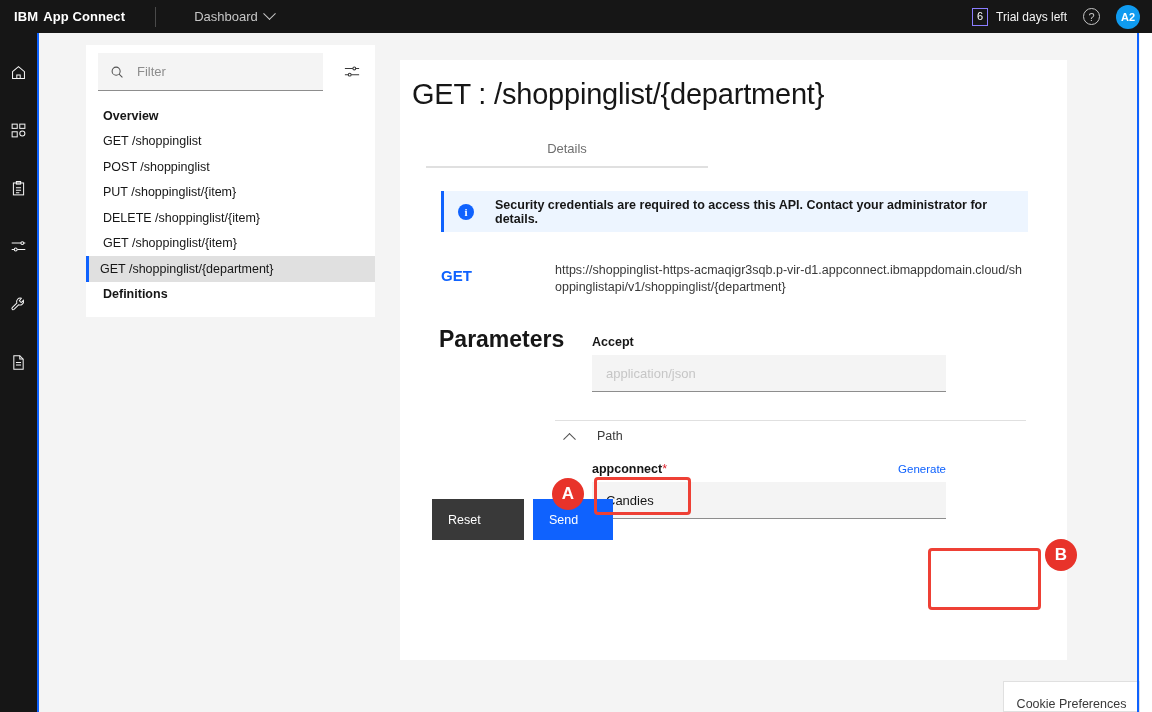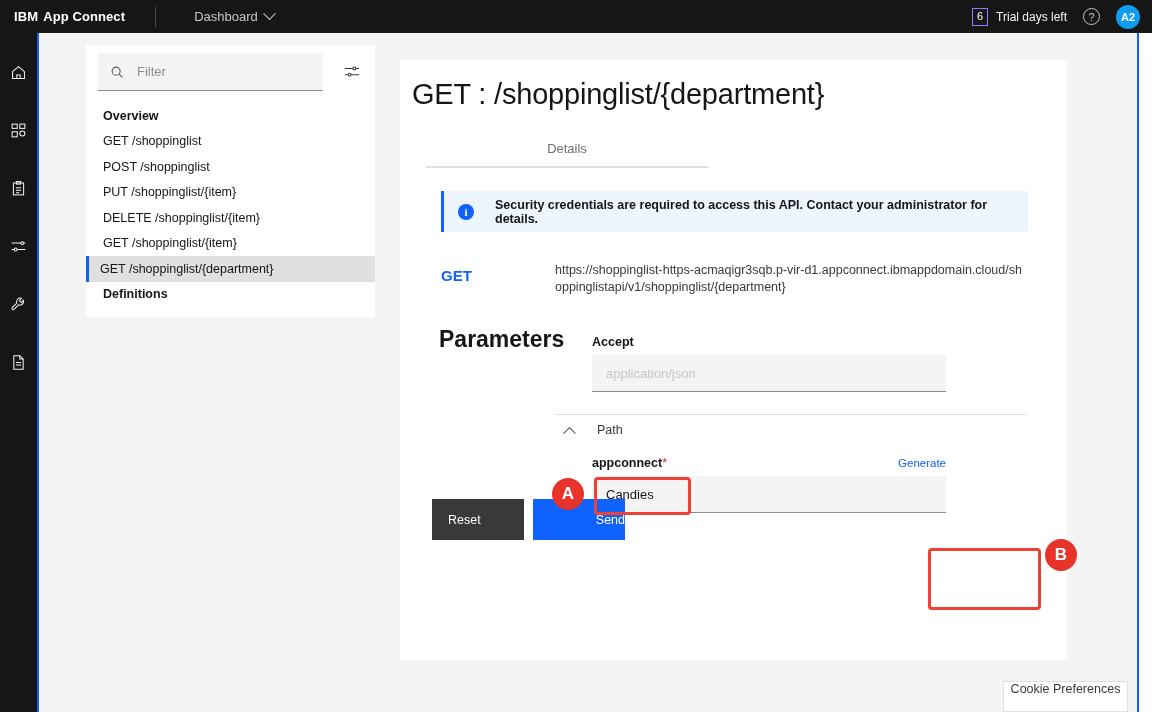--- a/index.html
+++ b/index.html
@@ -286,21 +286,21 @@
   .btn {
     height: 41px;
     border: none; outline: none; cursor: pointer;
     font-family: "Liberation Sans", sans-serif;
     font-size: 12.5px;
     text-align: left;
     padding-left: 16px;
     color: #ffffff;
   }
   .btn-reset { width: 92px; background: #393939; }
-  .btn-send  { width: 92px; background: #0f62fe; text-align: right; }
+  .btn-send  { width: 80px; background: #0f62fe; }
 
   
   .anno-rect {
     position: absolute;
     border: 3px solid #ee4035;
     border-radius: 4px;
     pointer-events: none;
   }
   .anno-rect.white-gap {
     border: 3px solid #ee4035;
@@ -312,24 +312,24 @@
     background: #e8332a;
     color: #ffffff;
     font-size: 17px; font-weight: 700;
     display: flex; align-items: center; justify-content: center;
     font-family: "Liberation Sans", sans-serif;
   }
 
   
   .cookie {
     position: absolute; left: 1003px; top: 681px;
-    width: 125px; height: 31px;
+    width: 137px; height: 31px;
     background: #ffffff;
     border: 1px solid #e0e0e0;
-    display: flex; align-items: flex-start; justify-content: center;
+    display: flex; align-items: flex-end; justify-content: center;
     font-size: 12.5px; color: #393939;
     cursor: pointer;
   }
 
   
   .focus-line-right {
     position: absolute; left: 1137px; top: 33px;
     width: 2px; height: 679px; background: #0f62fe;
   }
   .scrollbar-track {
@@ -495,21 +495,21 @@
       <div class="params-label">Parameters</div>
       <div class="params-body">
 
         <div class="field-block">
           <div class="field-label-row">
             <span class="field-label">Accept</span>
           </div>
           <input class="text-input" type="text" placeholder="application/json" style="">
         </div>
 
-        <div class="section-head" style="margin-top:22px">
+        <div class="section-head" style="margin-top:28px">
           <span class="chev-up"></span>
           <span class="section-title">Path</span>
         </div>
         <div class="field-block">
           <div class="field-label-row">
             <span class="field-label">appconnect</span>
               <span class="req-star">*</span>
             <span class="generate-link">Generate</span>
           </div>
           <input class="text-input" type="text" id="department-input" value="Candies" style="">

